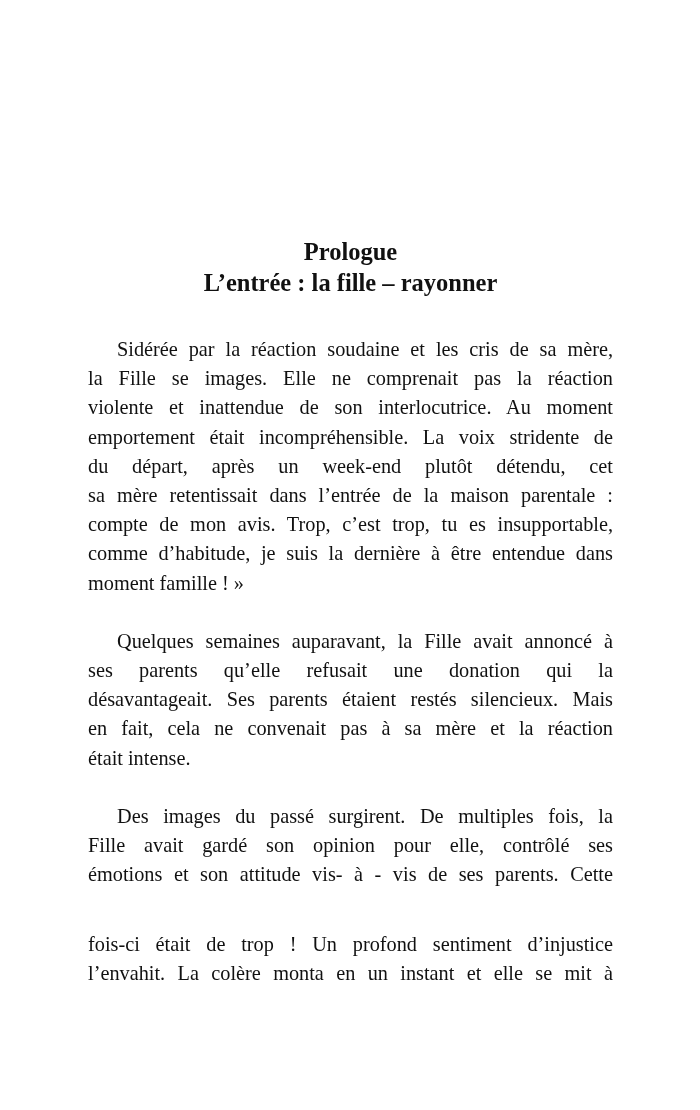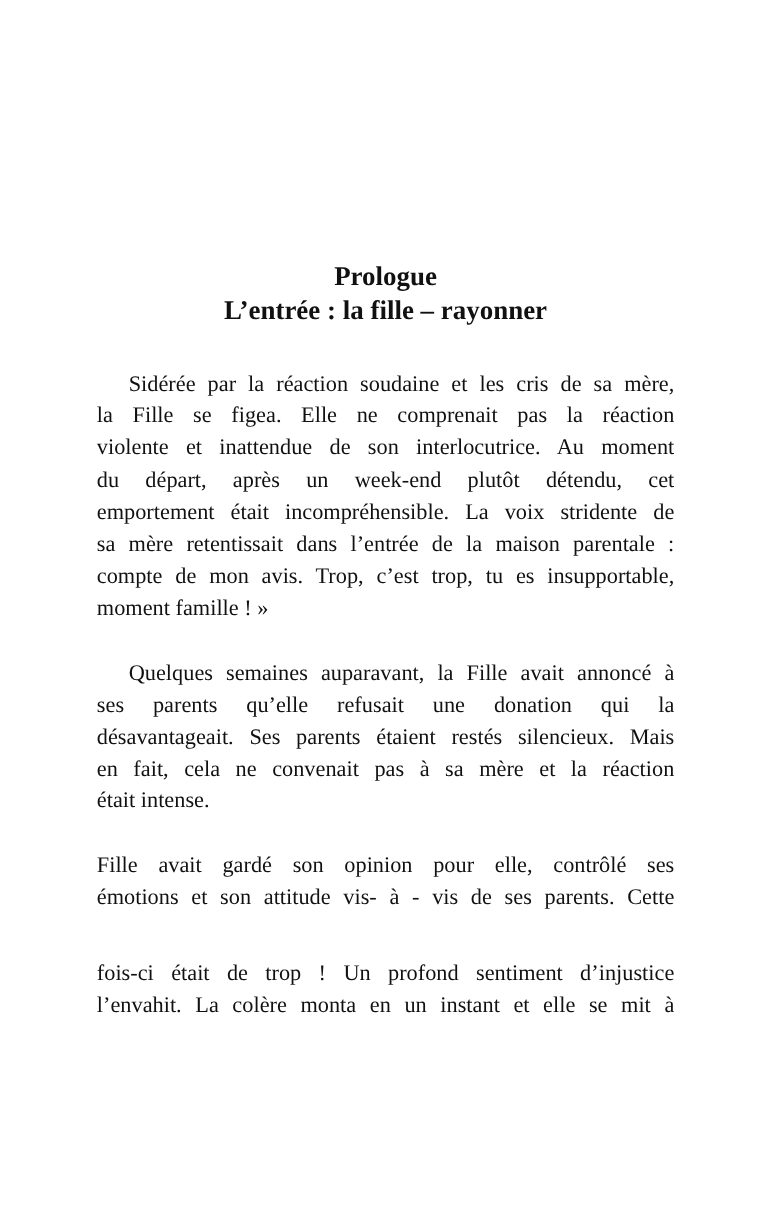--- a/index.html
+++ b/index.html
@@ -60,37 +60,39 @@
 <div class="page">
   <div class="heading">
     <div>Prologue</div>
     <div>L’entrée : la fille – rayonner</div>
   </div>
 
   <div class="body-text">
 
     <div class="para">
       <span class="line first" style="white-space: normal; overflow: hidden;">Sidérée par la réaction soudaine et les cris de sa mère,</span>
-      <span class="line" style="white-space: normal; overflow: hidden;">la Fille se figea. Elle ne comprenait pas la réaction</span>
+      <span class="line" style="white-space: normal; overflow: hidden;">la Fille se images. Elle ne comprenait pas la réaction</span>
       <span class="line" style="white-space: normal; overflow: hidden;">violente et inattendue de son interlocutrice. Au moment</span>
+      <span class="line" style="white-space: normal; overflow: hidden;">emportement était incompréhensible. La voix stridente de</span>
       <span class="line" style="white-space: normal; overflow: hidden;">du départ, après un week-end plutôt détendu, cet</span>
-      <span class="line" style="white-space: normal; overflow: hidden;">emportement était incompréhensible. La voix stridente de</span>
       <span class="line" style="white-space: normal; overflow: hidden;">sa mère retentissait dans l’entrée de la maison parentale :</span>
       <span class="line" style="white-space: normal; overflow: hidden;">compte de mon avis. Trop, c’est trop, tu es insupportable,</span>
+      <span class="line" style="white-space: normal; overflow: hidden;">comme d’habitude, je suis la dernière à être entendue dans</span>
       <span class="line last" style="white-space: normal; overflow: hidden;">moment famille ! »</span>
     </div>
 
     <div class="para">
       <span class="line first" style="white-space: normal; overflow: hidden;">Quelques semaines auparavant, la Fille avait annoncé à</span>
       <span class="line" style="white-space: normal; overflow: hidden;">ses parents qu’elle refusait une donation qui la</span>
       <span class="line" style="white-space: normal; overflow: hidden;">désavantageait. Ses parents étaient restés silencieux. Mais</span>
       <span class="line" style="white-space: normal; overflow: hidden;">en fait, cela ne convenait pas à sa mère et la réaction</span>
       <span class="line last" style="white-space: normal; overflow: hidden;">était intense.</span>
     </div>
 
     <div class="para">
+      <span class="line first" style="white-space: normal; overflow: hidden;">Des images du passé surgirent. De multiples fois, la</span>
       <span class="line" style="white-space: normal; overflow: hidden;">Fille avait gardé son opinion pour elle, contrôlé ses</span>
       <span class="line" style="white-space: normal; overflow: hidden;">émotions et son attitude vis- à - vis de ses parents. Cette</span>
       <span class="line" style="white-space: normal; overflow: hidden; margin-top: 40px;">fois-ci était de trop ! Un profond sentiment d’injustice</span>
       <span class="line" style="white-space: normal; overflow: hidden;">l’envahit. La colère monta en un instant et elle se mit à</span>
     </div>
   </div>
 </div>
 
 </body></html>

